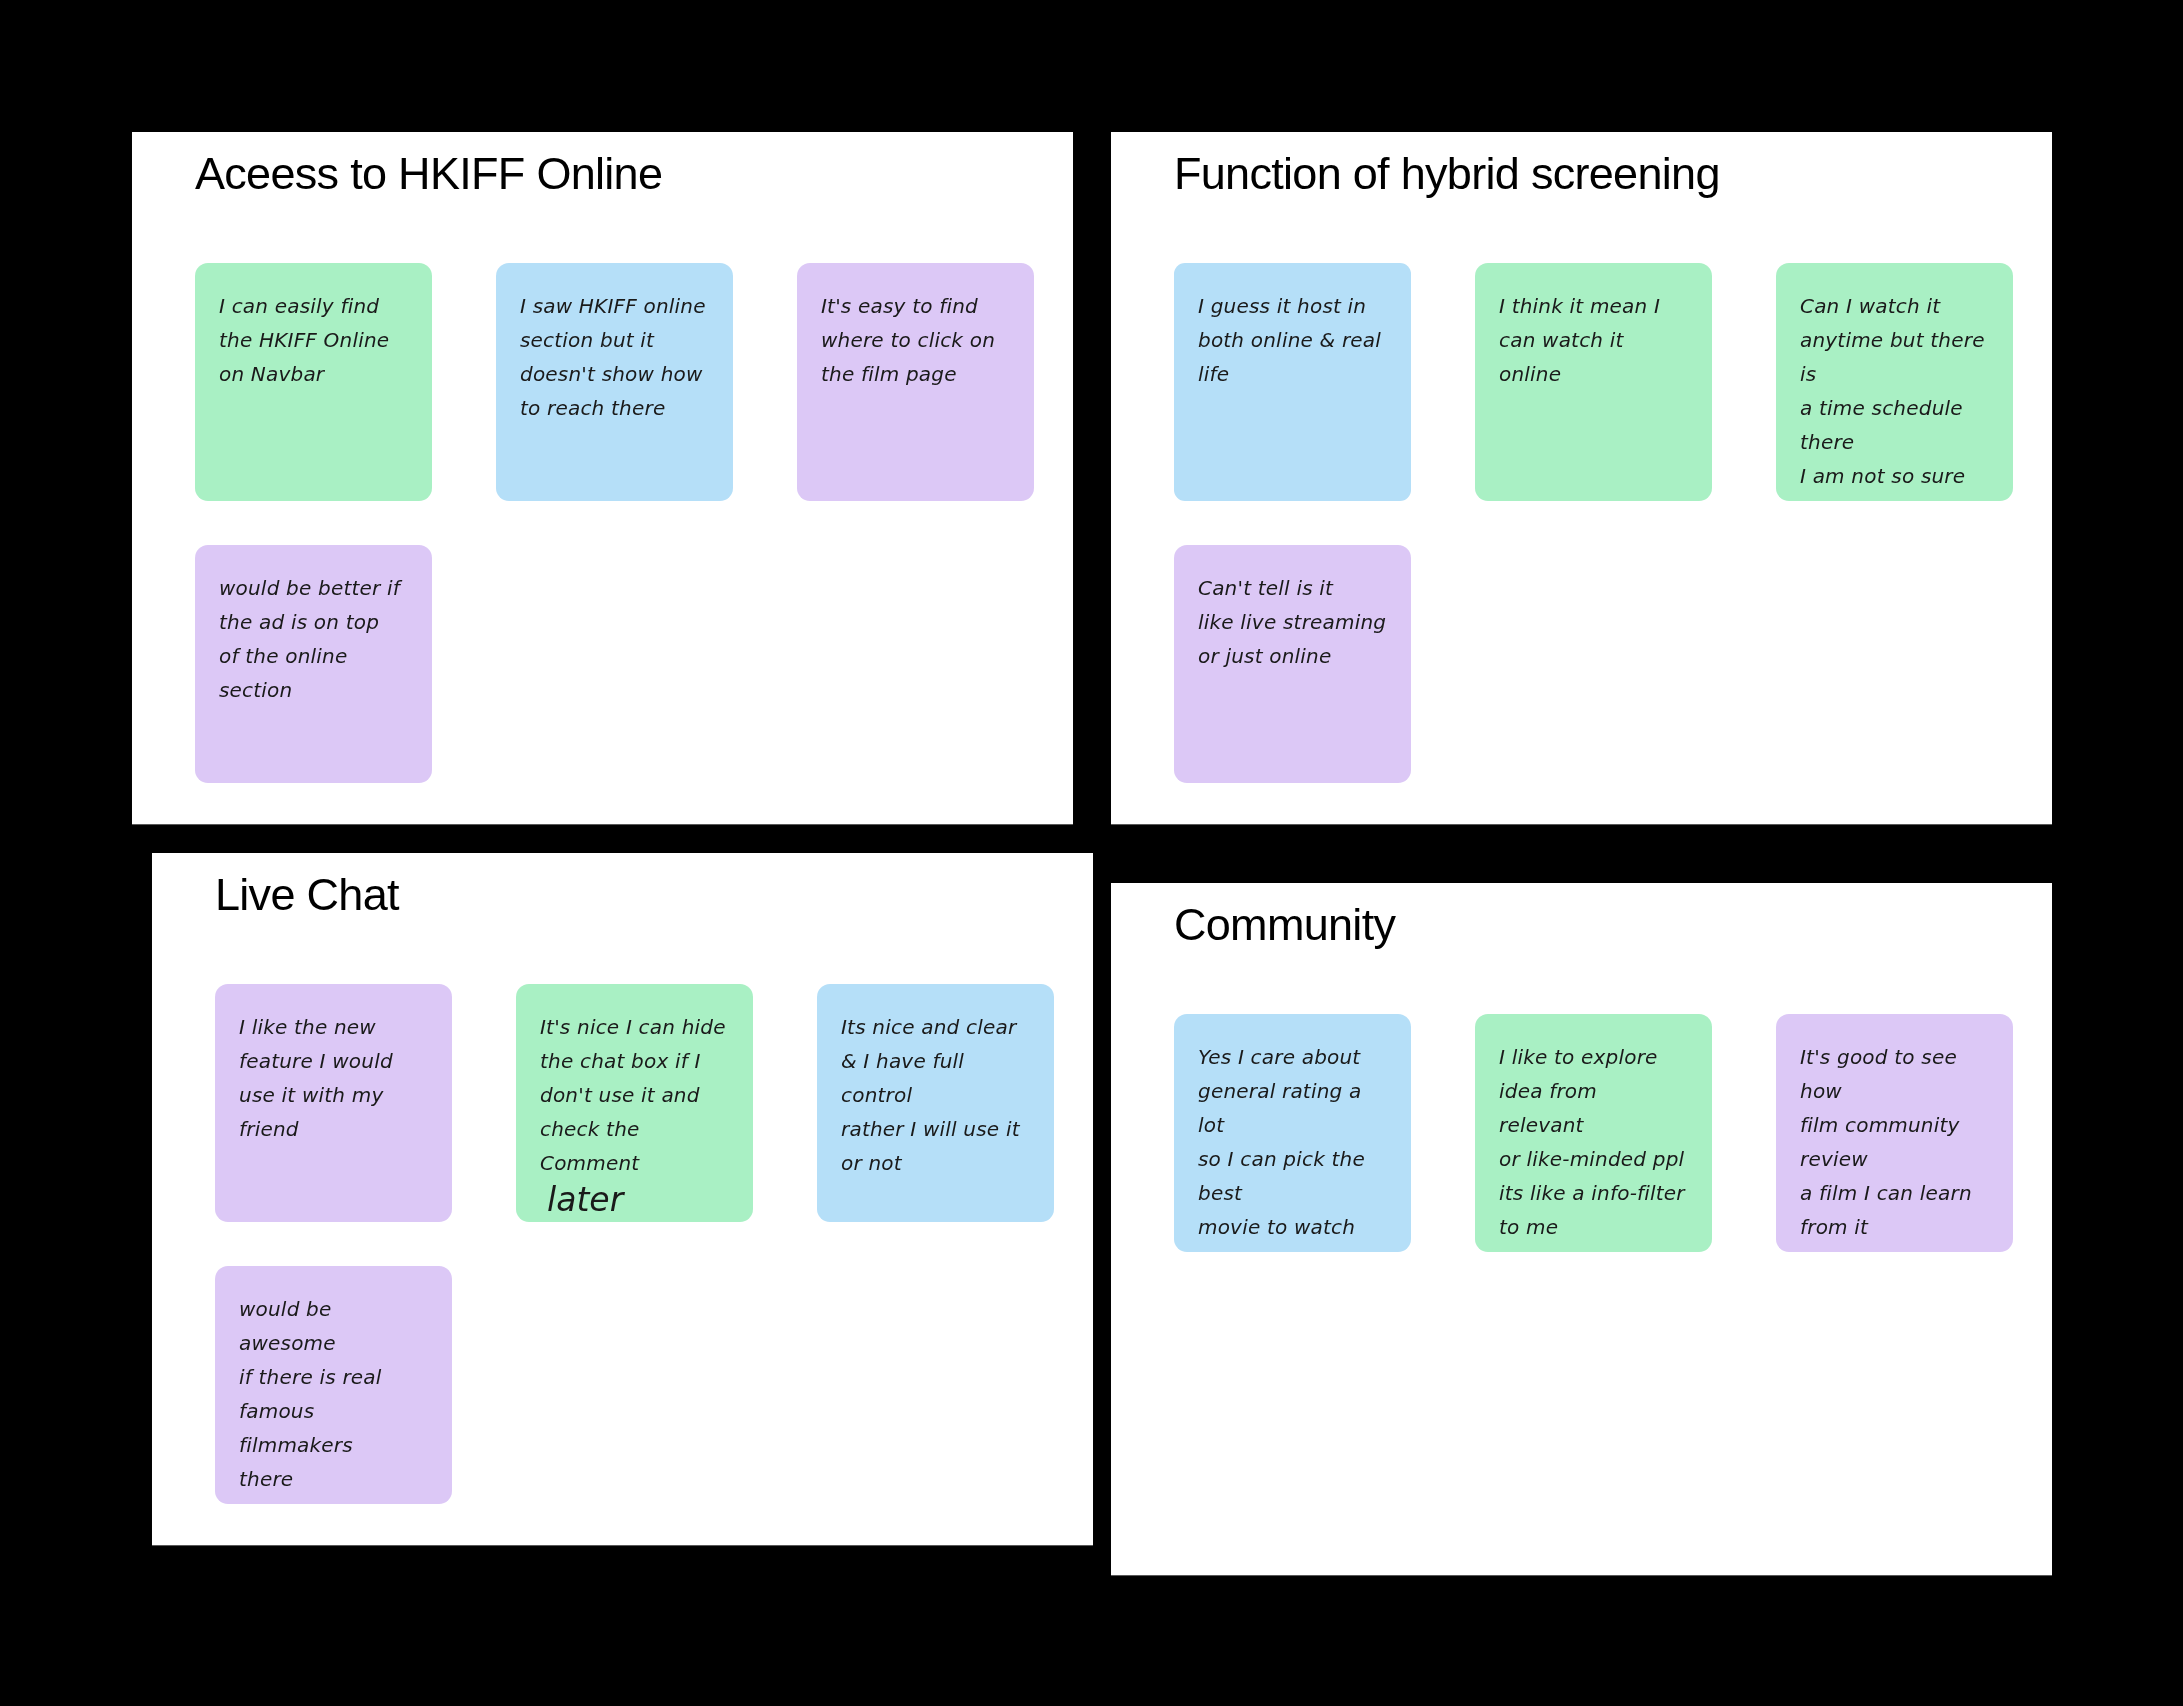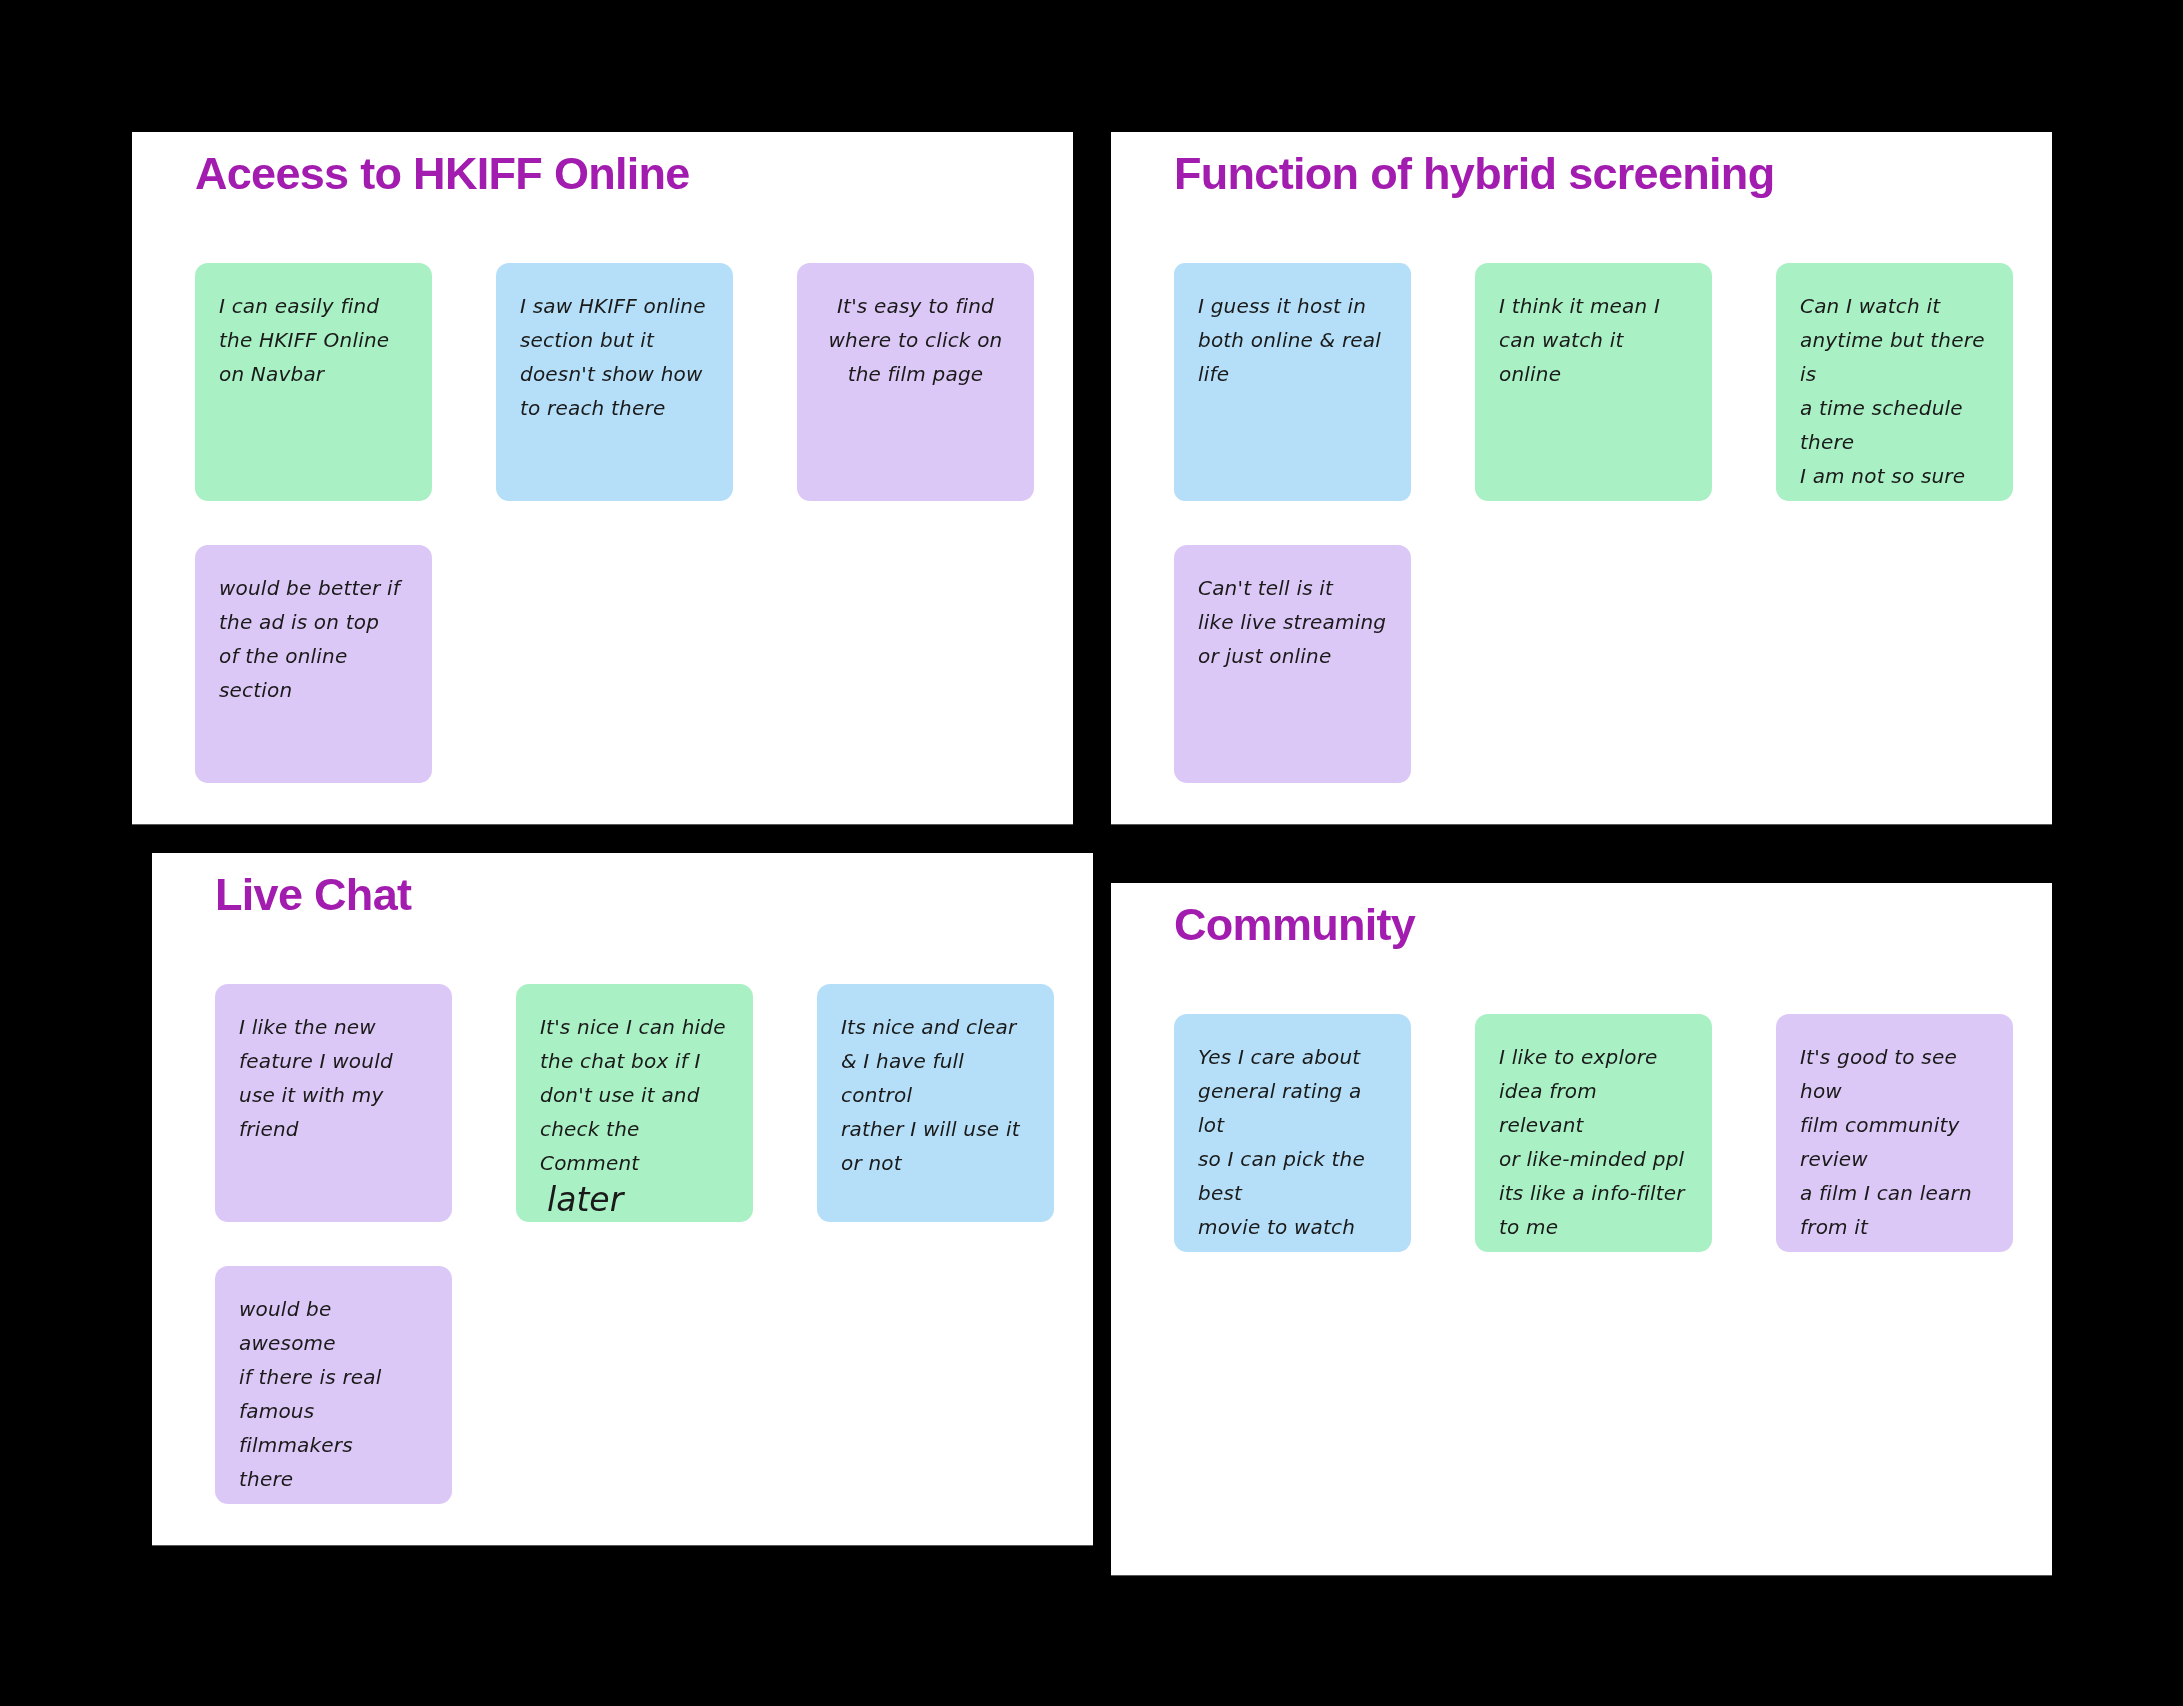--- a/index.html
+++ b/index.html
@@ -19,24 +19,24 @@
     background: #ffffff;
     box-shadow: 0 1px 0.5px rgba(160,160,160,.55);
   }
   .panel.p0 { left: 132px;  top: 132px;  }
   .panel.p1 { left: 1111px; top: 132px;  }
   .panel.p2 { left: 132px;  top: 853px; margin-left: 20px; }
   .panel.p3 { left: 1111px; top: 883px; }
   .section-title {
     margin: 15px 0 0 63px;
     font-size: 45px;
-    font-weight: 700;
+    font-weight: 400;
     letter-spacing: -0.7px;
     line-height: 1.2;
-    color: #a21caf;
+    color: #000000;
   }
   .notes {
     position: absolute;
     left: 63px; top: 131px;
     width: 847px;
     display: flex;
     flex-wrap: wrap;
     column-gap: 64px;
     row-gap: 44px;
   }
@@ -79,21 +79,21 @@
           <span class="note-text">I can easily find
 the HKIFF Online
 on Navbar</span>
         </div>
         <div class="note" style="background: rgb(181, 223, 248);">
           <span class="note-text">I saw HKIFF online
 section but it
 doesn't show how
 to reach there</span>
         </div>
-        <div class="note" style="background: rgb(220, 200, 246); text-align: center;">
+        <div class="note" style="background: rgb(220, 200, 246);">
           <span class="note-text">It's easy to find
 where to click on
 the film page</span>
         </div>
         <div class="note" style="background: rgb(220, 200, 246);">
           <span class="note-text">would be better if
 the ad is on top
 of the online section</span>
         </div>
       </div>

